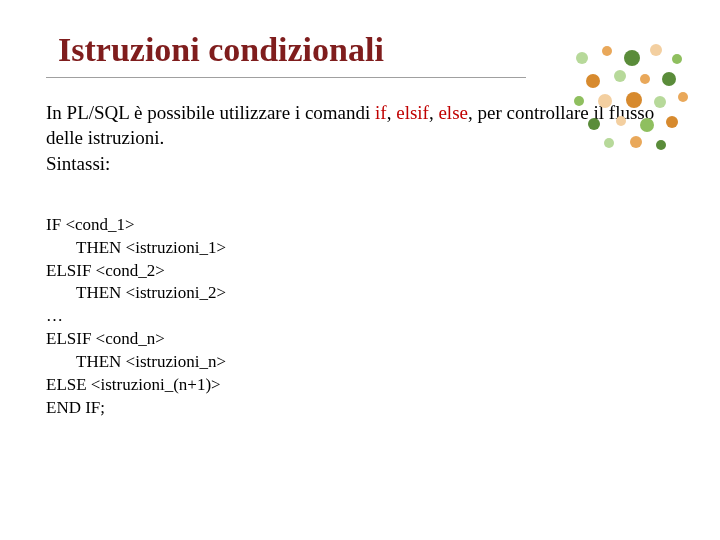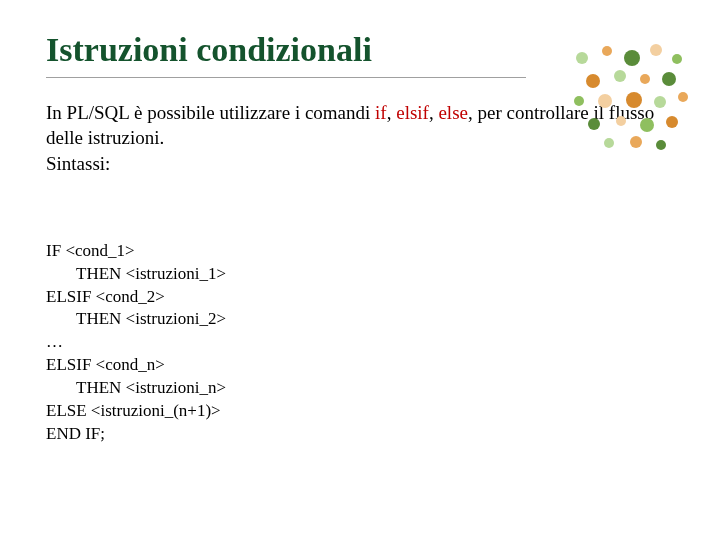--- a/index.html
+++ b/index.html
@@ -15,34 +15,34 @@
   .slide {
     padding: 30px 46px 20px 46px;
     box-sizing: border-box;
     width: 100%;
     height: 100%;
     position: relative;
   }
   .title {
     font-size: 34px;
     font-weight: bold;
-    color: #14532d;
-    margin: 0 0 6px 0;
+    color: #7f1d1d;
+    margin: 0 0 6px 12px;
     line-height: 1.2;
   }
   .title-underline {
     border-bottom: 1px solid #a0a0a0;
     width: 480px;
     margin-bottom: 22px;
   }
   .intro {
     font-size: 19px;
     color: #000;
     line-height: 1.35;
-    margin-bottom: 40px;
+    margin-bottom: 14px;
     font-family: Liberation Serif, serif;
   }
   .kw {
     color: #c00000;
   }
   .code {
     font-size: 17px;
     color: #000;
     line-height: 1.35;
     white-space: pre;

